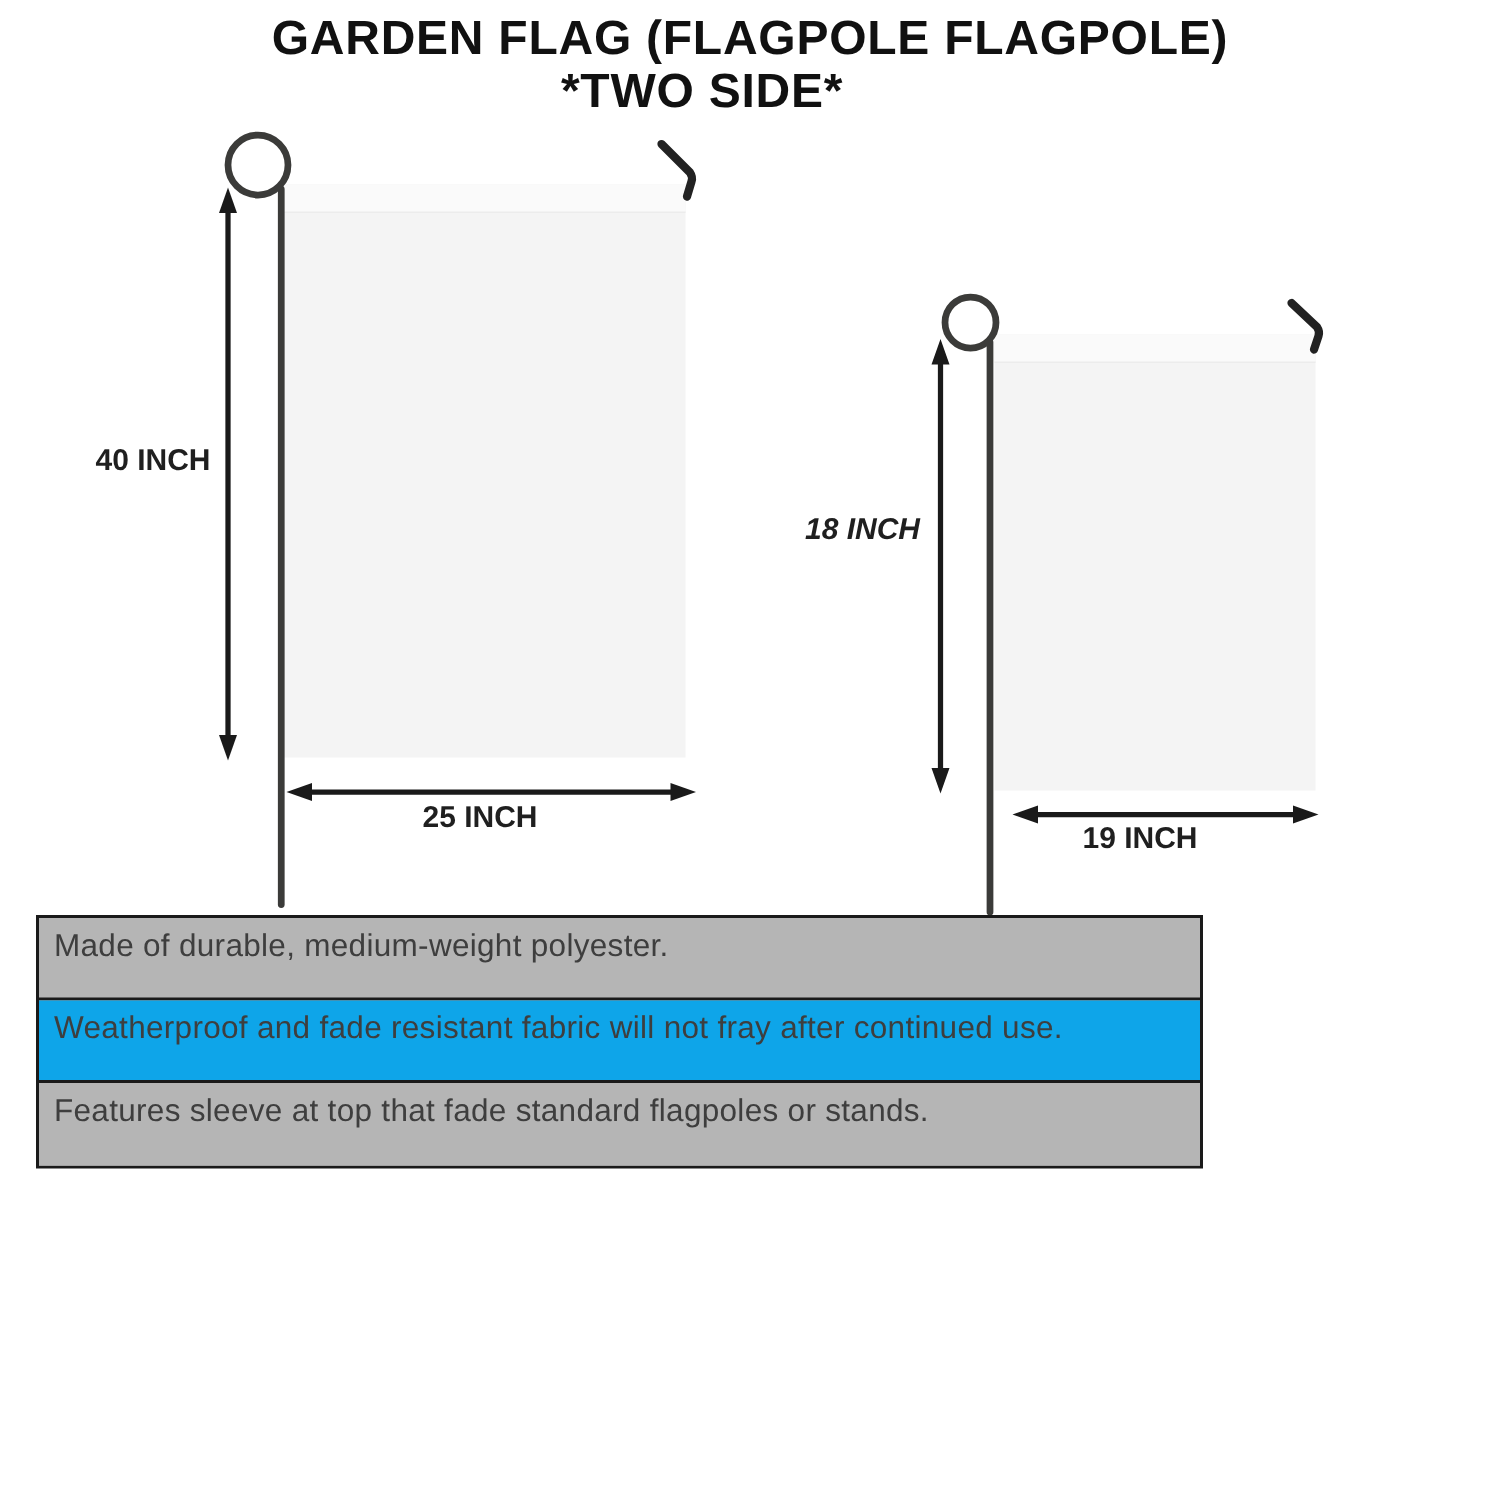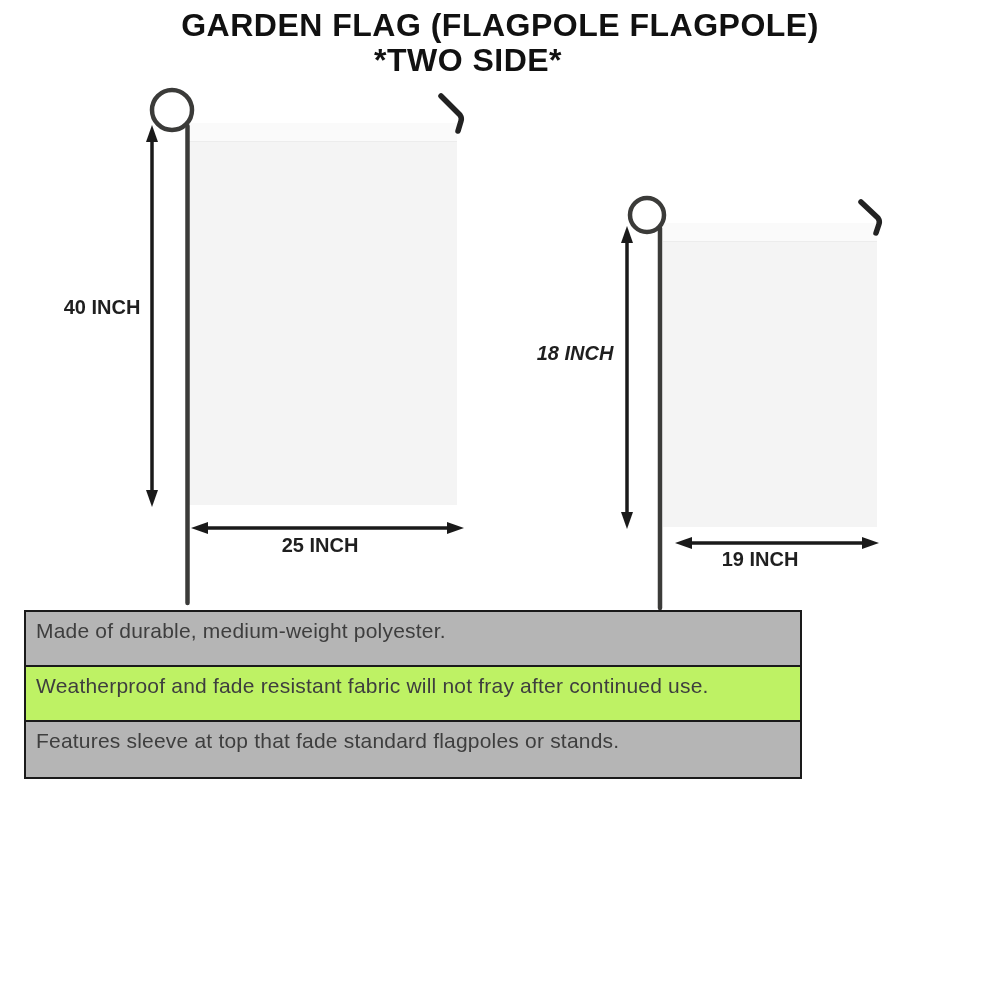--- a/index.html
+++ b/index.html
@@ -84,21 +84,21 @@
   .spec-table {
     position: absolute;
     left: 0;
     top: 610px;
     width: 774px;
     border: 2px solid var(--row-border, #1a1a1a);
     margin-left: 24px;
   }
   .spec-row {
     height: 55px;
-    background: #bef264;
+    background: #0ea5e9;
     border-bottom: 2px solid var(--row-border, #1a1a1a);
     box-sizing: border-box;
     padding: 7px 0 0 10px;
   }
   .spec-row:last-child { border-bottom: none; }
   .spec-row.shaded { background: var(--shaded-row, #b5b5b5); }
   .spec-text {
     font-size: 21px;
     color: var(--text-color, #3e3e3e);
     letter-spacing: 0.2px;

